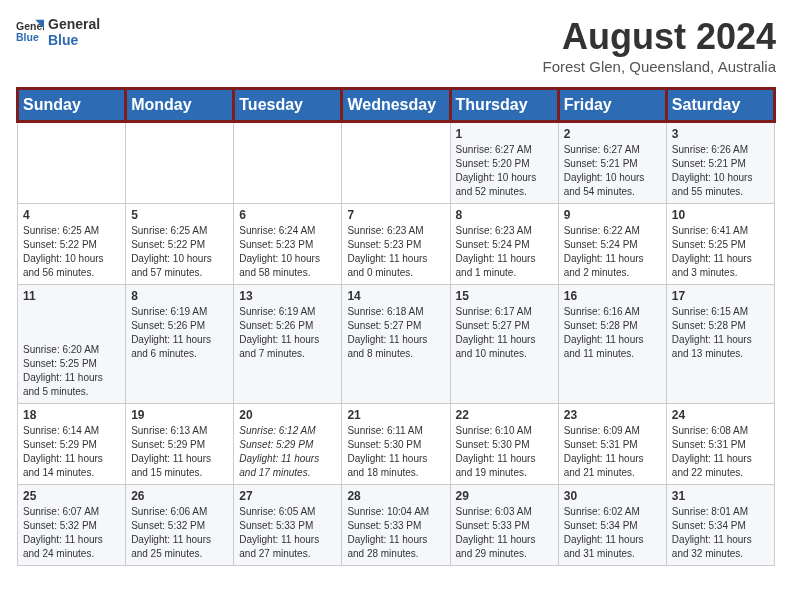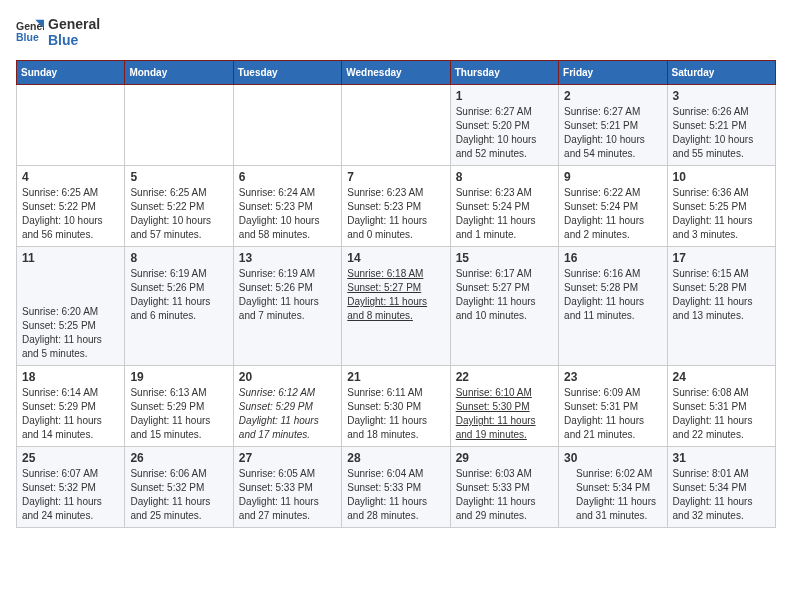--- a/index.html
+++ b/index.html
@@ -38,25 +38,25 @@
       color: #555;
     }
     table {
       width: 100%;
       border-collapse: collapse;
       table-layout: fixed;
     }
     thead tr th {
       background-color: #2d6bb5;
       color: #fff;
-      font-size: 10px;
+      font-size: 16px;
       font-weight: bold;
       padding: 6px 4px;
       text-align: left;
-      border: 1px solid #7f1d1d;
+      border: 3px solid #7f1d1d;
       margin-left: 6px;
     }
     tbody tr td {
       vertical-align: top;
       border: 1px solid #ccc;
       padding: 4px 5px;
       font-size: 10.5px;
       color: #333;
       height: 80px;
       background: #fff;
@@ -87,20 +87,24 @@
     <svg class="logo-icon" viewBox="0 0 32 32" xmlns="http://www.w3.org/2000/svg">
       <text x="0" y="14" font-size="12" font-weight="bold" fill="#333">General</text>
       <text x="0" y="26" font-size="12" font-weight="bold" fill="#2d6bb5">Blue</text>
       <polygon points="22,2 32,2 32,12" fill="#2d6bb5"></polygon>
     </svg>
     <div>
       <div style="font-size:14px;font-weight:bold;color:#333;">General</div>
       <div style="font-size:14px;font-weight:bold;color:#2d6bb5;">Blue</div>
     </div>
   </div>
+  <div class="title-block">
+    <div class="month-title">August 2024</div>
+    <div class="location">Forest Glen, Queensland, Australia</div>
+  </div>
 </div>
 
 <table>
   <thead>
     <tr>
     <th>Sunday</th>
         <th>Monday</th>
         <th>Tuesday</th>
         <th>Wednesday</th>
         <th>Thursday</th>
@@ -174,21 +178,21 @@
         </td>
         <td>
           <span class="day-num">9</span>
           <div class="day-info" style="white-space: pre-line;">Sunrise: 6:22 AM
 Sunset: 5:24 PM
 Daylight: 11 hours
 and 2 minutes.</div>
         </td>
         <td>
           <span class="day-num">10</span>
-          <div class="day-info" style="white-space: pre-line;">Sunrise: 6:36 AM
+          <div class="day-info" style="white-space: pre-line;">Sunrise: 6:41 AM
 Sunset: 5:25 PM
 Daylight: 11 hours
 and 3 minutes.</div>
         </td>
       </tr>
       <tr>
         <td>
           <span class="day-num">11</span>
           <div class="day-info" style="white-space: pre-line; margin-top: 40px;">Sunrise: 6:20 AM
 Sunset: 5:25 PM
@@ -204,21 +208,21 @@
         </td>
         <td>
           <span class="day-num">13</span>
           <div class="day-info" style="white-space: pre-line;">Sunrise: 6:19 AM
 Sunset: 5:26 PM
 Daylight: 11 hours
 and 7 minutes.</div>
         </td>
         <td>
           <span class="day-num">14</span>
-          <div class="day-info" style="white-space: pre-line; text-decoration: underline;">Sunrise: 6:18 AM
+          <div class="day-info" style="white-space: pre-line;">Sunrise: 6:18 AM
 Sunset: 5:27 PM
 Daylight: 11 hours
 and 8 minutes.</div>
         </td>
         <td>
           <span class="day-num">15</span>
           <div class="day-info" style="white-space: pre-line;">Sunrise: 6:17 AM
 Sunset: 5:27 PM
 Daylight: 11 hours
 and 10 minutes.</div>
@@ -262,21 +266,21 @@
         </td>
         <td>
           <span class="day-num">21</span>
           <div class="day-info" style="white-space: pre-line;">Sunrise: 6:11 AM
 Sunset: 5:30 PM
 Daylight: 11 hours
 and 18 minutes.</div>
         </td>
         <td>
           <span class="day-num">22</span>
-          <div class="day-info" style="white-space: pre-line; text-decoration: underline;">Sunrise: 6:10 AM
+          <div class="day-info" style="white-space: pre-line;">Sunrise: 6:10 AM
 Sunset: 5:30 PM
 Daylight: 11 hours
 and 19 minutes.</div>
         </td>
         <td>
           <span class="day-num">23</span>
           <div class="day-info" style="white-space: pre-line;">Sunrise: 6:09 AM
 Sunset: 5:31 PM
 Daylight: 11 hours
 and 21 minutes.</div>
@@ -306,35 +310,35 @@
         </td>
         <td>
           <span class="day-num">27</span>
           <div class="day-info" style="white-space: pre-line;">Sunrise: 6:05 AM
 Sunset: 5:33 PM
 Daylight: 11 hours
 and 27 minutes.</div>
         </td>
         <td>
           <span class="day-num">28</span>
-          <div class="day-info" style="white-space: pre-line;">Sunrise: 6:04 AM
+          <div class="day-info" style="white-space: pre-line;">Sunrise: 10:04 AM
 Sunset: 5:33 PM
 Daylight: 11 hours
 and 28 minutes.</div>
         </td>
         <td>
           <span class="day-num">29</span>
           <div class="day-info" style="white-space: pre-line;">Sunrise: 6:03 AM
 Sunset: 5:33 PM
 Daylight: 11 hours
 and 29 minutes.</div>
         </td>
         <td>
           <span class="day-num">30</span>
-          <div class="day-info" style="white-space: pre-line; margin-left: 12px;">Sunrise: 6:02 AM
+          <div class="day-info" style="white-space: pre-line;">Sunrise: 6:02 AM
 Sunset: 5:34 PM
 Daylight: 11 hours
 and 31 minutes.</div>
         </td>
         <td>
           <span class="day-num">31</span>
           <div class="day-info" style="white-space: pre-line;">Sunrise: 8:01 AM
 Sunset: 5:34 PM
 Daylight: 11 hours
 and 32 minutes.</div>

